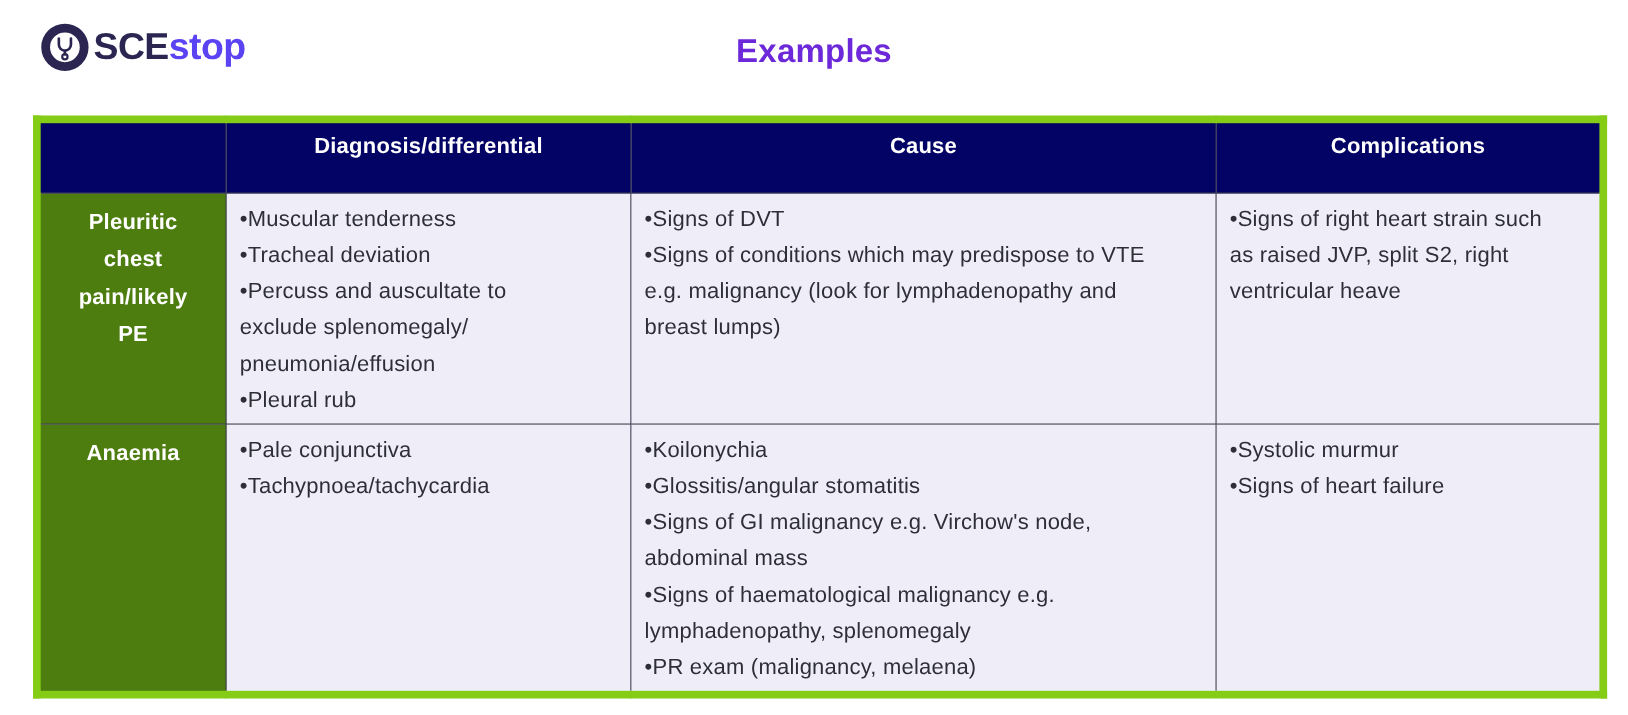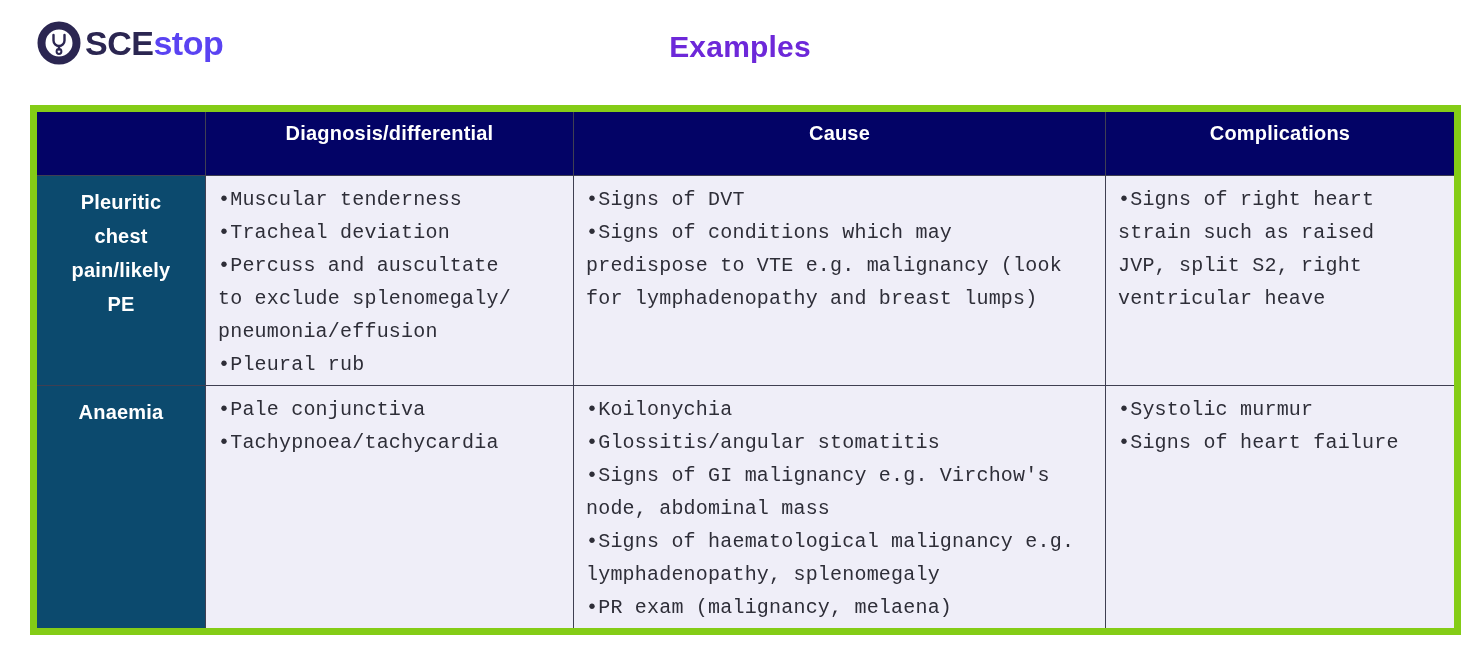--- a/index.html
+++ b/index.html
@@ -48,40 +48,40 @@
 
   .examples-table th {
     background: #030366;
     color: #ffffff;
     font-size: 20px; font-weight: bold;
     text-align: center;
     padding-top: 10px;
     letter-spacing: 0.2px;
   }
   td.row-label {
-    background: #0c4a6e;
+    background: #4d7c0f;
     color: #ffffff;
     font-size: 20px; font-weight: bold;
     text-align: center;
     padding: 9px 20px 0 20px;
     line-height: 34px;
     letter-spacing: 0.2px;
   }
   td.cell {
     background: #efeef8;
     color: #2e2e38;
     font-size: 20px;
     line-height: 33px;
     letter-spacing: 0.2px;
     padding: 7px 10px 4px 12px;
   }
   td.cell-diagnosis    { padding-right: 44px; }
   td.cell-cause        { padding-right: 30px; }
   td.cell-complications{ padding-right: 28px; }
-  .bullet-line { white-space: normal; font-family: Liberation Mono, monospace; }
+  .bullet-line { white-space: normal; }
 </style>
 </head>
 <body>
 
 <div class="logo">
   <span class="logo-icon">
     <svg width="46" height="46" viewBox="0 0 46 46" aria-hidden="true">
       <circle cx="23" cy="23" r="17.5" fill="none" stroke="#2b2651" stroke-width="8"></circle>
       <path d="M17.5 15 v5.5 a5.5 5.5 0 0 0 11 0 V15" fill="none" stroke="#2b2651" stroke-width="2.4" stroke-linecap="round"></path>
       <path d="M23 26.5 v3" fill="none" stroke="#2b2651" stroke-width="2.4" stroke-linecap="round"></path>

